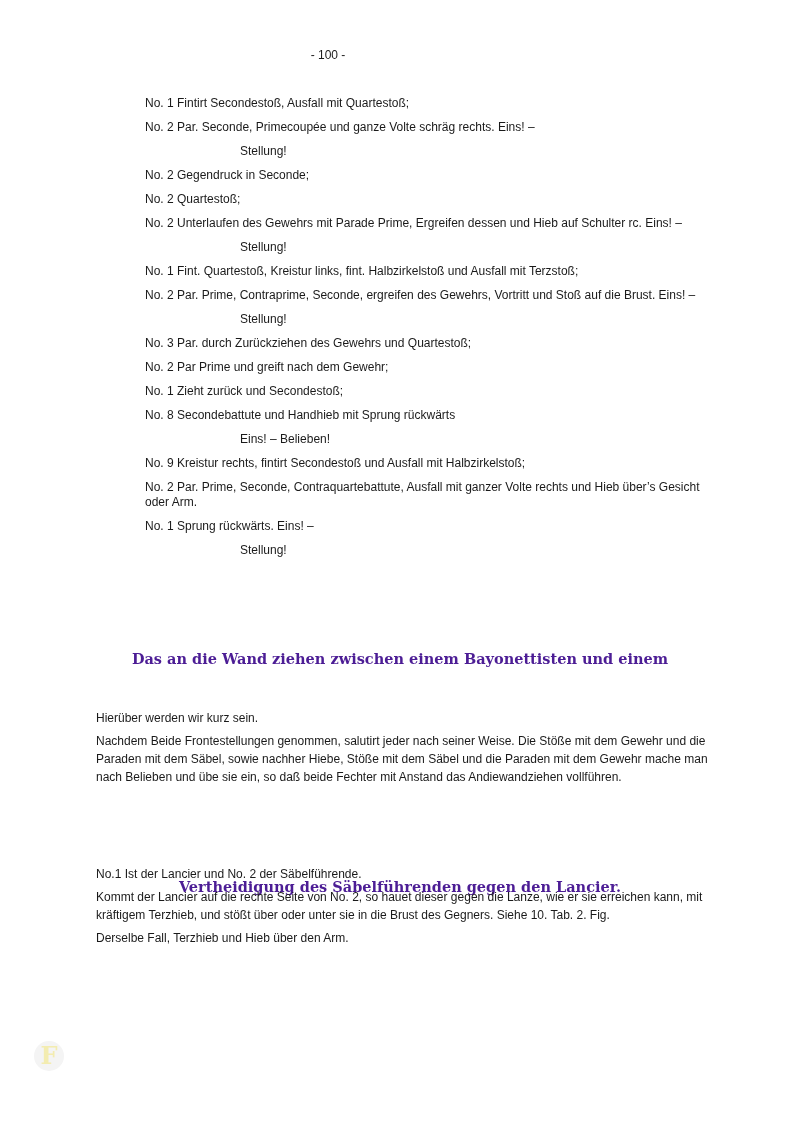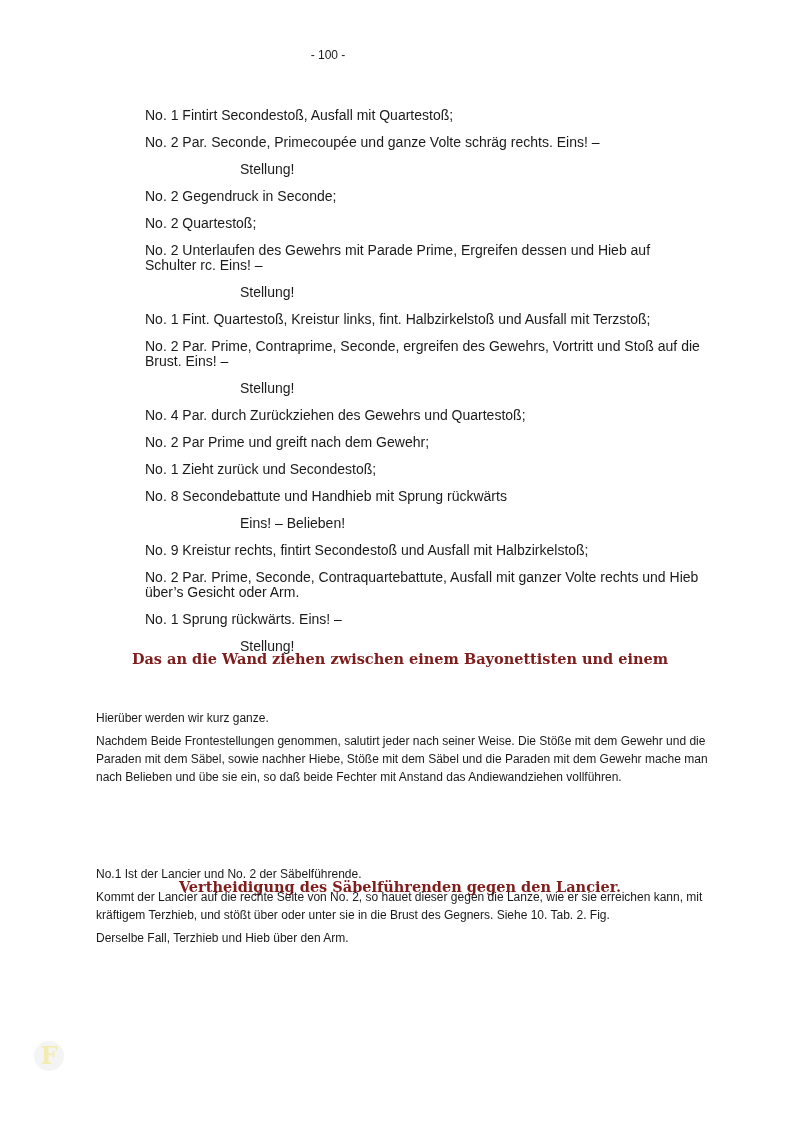--- a/index.html
+++ b/index.html
@@ -1,62 +1,62 @@
 <!DOCTYPE html>
 <html><head>
 <meta charset="utf-8">
 <style>
   html, body { margin: 0; padding: 0; background: #ffffff; }
   body { width: 793px; height: 1123px; position: relative; overflow: hidden;
          font-family: "Liberation Sans", sans-serif; color: #1a1a1a; }
   .page-number { position: absolute; top: 48px; left: 0; width: 656px; text-align: center;
                  font-size: 12px; }
   .dialog { position: absolute; left: 145px; top: 96px; width: 560px; }
-  .line { font-size: 14px; line-height: 15px; margin: 12px 0 9px 0; }
+  .line { font-size: 12px; line-height: 15px; margin: 0 0 9px 0; }
   .line.indent { padding-left: 95px; }
   .heading { position: absolute; left: 95px; width: 610px; text-align: center;
              font-family: "DejaVu Serif", serif; font-weight: bold; font-size: 14.5px; line-height: 22px;
-             color: #7f1d1d; }
+             color: #4c1d95; }
   .section { position: absolute; left: 96px; width: 612px; }
   .para { font-size: 12px; line-height: 18px; margin: 0 0 5px 0; }
   .watermark { position: absolute; left: 32px; top: 1036px; width: 34px; height: 40px; }
 </style>
 </head>
 <body>
 
 <div class="page-number">- 100 -</div>
 
 <div class="dialog" id="dialog">
     <p class="line">No. 1 Fintirt Secondestoß, Ausfall mit Quartestoß;</p>
     <p class="line">No. 2 Par. Seconde, Primecoupée und ganze Volte schräg rechts. Eins! –</p>
     <p class="line indent">Stellung!</p>
     <p class="line">No. 2 Gegendruck in Seconde;</p>
     <p class="line">No. 2 Quartestoß;</p>
     <p class="line">No. 2 Unterlaufen des Gewehrs mit Parade Prime, Ergreifen dessen und Hieb auf Schulter rc. Eins! –</p>
     <p class="line indent">Stellung!</p>
     <p class="line">No. 1 Fint. Quartestoß, Kreistur links, fint. Halbzirkelstoß und Ausfall mit Terzstoß;</p>
     <p class="line">No. 2 Par. Prime, Contraprime, Seconde, ergreifen des Gewehrs, Vortritt und Stoß auf die Brust. Eins! –</p>
     <p class="line indent">Stellung!</p>
-    <p class="line">No. 4 Par. durch Zurückziehen des Gewehrs und Quartestoß;</p>
+    <p class="line">No. 3 Par. durch Zurückziehen des Gewehrs und Quartestoß;</p>
     <p class="line">No. 2 Par Prime und greift nach dem Gewehr;</p>
     <p class="line">No. 1 Zieht zurück und Secondestoß;</p>
     <p class="line">No. 8 Secondebattute und Handhieb mit Sprung rückwärts</p>
     <p class="line indent">Eins! – Belieben!</p>
     <p class="line">No. 9 Kreistur rechts, fintirt Secondestoß und Ausfall mit Halbzirkelstoß;</p>
     <p class="line">No. 2 Par. Prime, Seconde, Contraquartebattute, Ausfall mit ganzer Volte rechts und Hieb über’s Gesicht oder Arm.</p>
     <p class="line">No. 1 Sprung rückwärts. Eins! –</p>
     <p class="line indent">Stellung!</p>
   </div>
 
 <div class="heading" style="top:648px;">
   <div>Das an die Wand ziehen zwischen einem Bayonettisten und einem</div>
 </div>
 
 <div class="section" style="top:709px;">
-  <p class="para">Hierüber werden wir kurz ganze.</p>
+  <p class="para">Hierüber werden wir kurz sein.</p>
   <p class="para">Nachdem Beide Frontestellungen genommen, salutirt jeder nach seiner Weise. Die Stöße mit dem Gewehr und die Paraden mit dem Säbel, sowie nachher Hiebe, Stöße mit dem Säbel und die Paraden mit dem Gewehr mache man nach Belieben und übe sie ein, so daß beide Fechter mit Anstand das Andiewandziehen vollführen.</p>
 </div>
 
 <div class="heading" style="top:876px;">Vertheidigung des Säbelführenden gegen den Lancier.</div>
 
 <div class="section" style="top:865px;">
   <p class="para">No.1 Ist der Lancier und No. 2 der Säbelführende.</p>
   <p class="para">Kommt der Lancier auf die rechte Seite von No. 2, so hauet dieser gegen die Lanze, wie er sie erreichen kann, mit kräftigem Terzhieb, und stößt über oder unter sie in die Brust des Gegners. Siehe 10. Tab. 2. Fig.</p>
   <p class="para">Derselbe Fall, Terzhieb und Hieb über den Arm.</p>
 </div>

